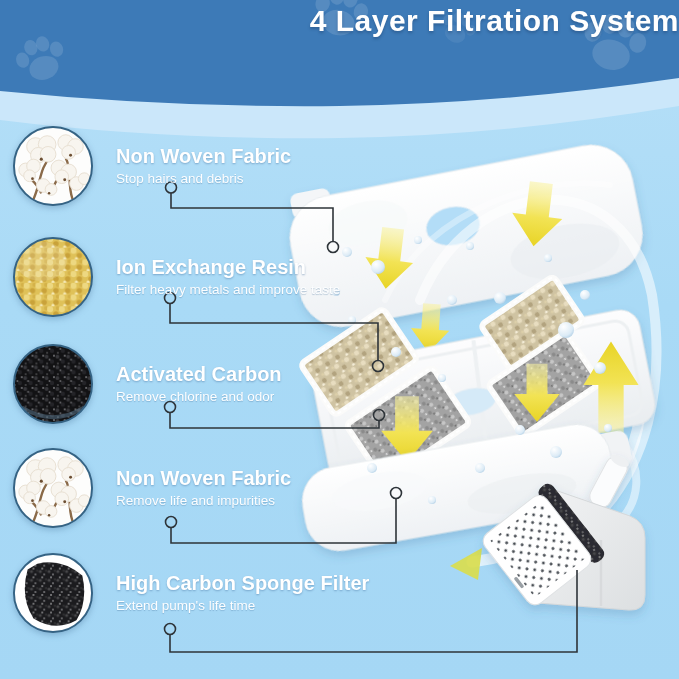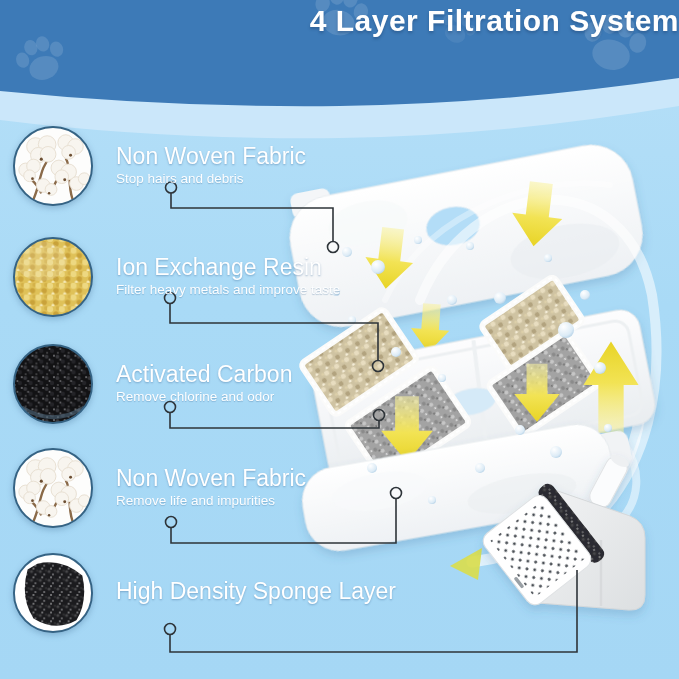--- a/index.html
+++ b/index.html
@@ -14,21 +14,21 @@
     color:#ffffff;font-size:30px;font-weight:700;letter-spacing:.5px;
     text-shadow:0 2px 3px rgba(20,50,90,.35);
   }
   .layer-row{position:absolute;left:12px;display:flex;align-items:center;}
   .chip{
     width:82px;height:82px;flex:0 0 82px;
     filter:drop-shadow(0 2px 3px rgba(30,70,110,.28));
   }
   .layer-text{margin-left:22px;max-width:250px;}
   .layer-title{
-    color:#ffffff;font-size:23px;font-weight:400;line-height:21px;
+    color:#ffffff;font-size:20px;font-weight:700;line-height:21px;
     text-shadow:0 1px 2px rgba(60,105,150,.45);white-space:nowrap;
   }
   .layer-desc{
     color:#fdfeff;font-size:13.5px;font-weight:400;line-height:17px;
     text-shadow:0 1px 1px rgba(60,105,150,.35);white-space:nowrap;
   }
   .layer-title{margin-bottom:3px;}
 </style>
 </head>
 <body>
@@ -375,17 +375,18 @@
   </div>
 
   <div class="layer-row" style="top:552px">
     <svg class="chip" viewBox="0 0 84 84">
       <g clip-path="url(#chipClip)">
           <use width="84" height="84" href="#tex-sponge"></use>
         </g>
       <circle cx="42" cy="42" r="40" fill="none" stroke="#356384" stroke-width="2"></circle>
     </svg>
     <div class="layer-text">
-      <div class="layer-title">High Density Sponge Layer</div>
+      <div class="layer-title">High Carbon Sponge Filter</div>
+      <div class="layer-desc">Extend pump's life time</div>
     </div>
   </div>
 
 </div>
 
 </body></html>

